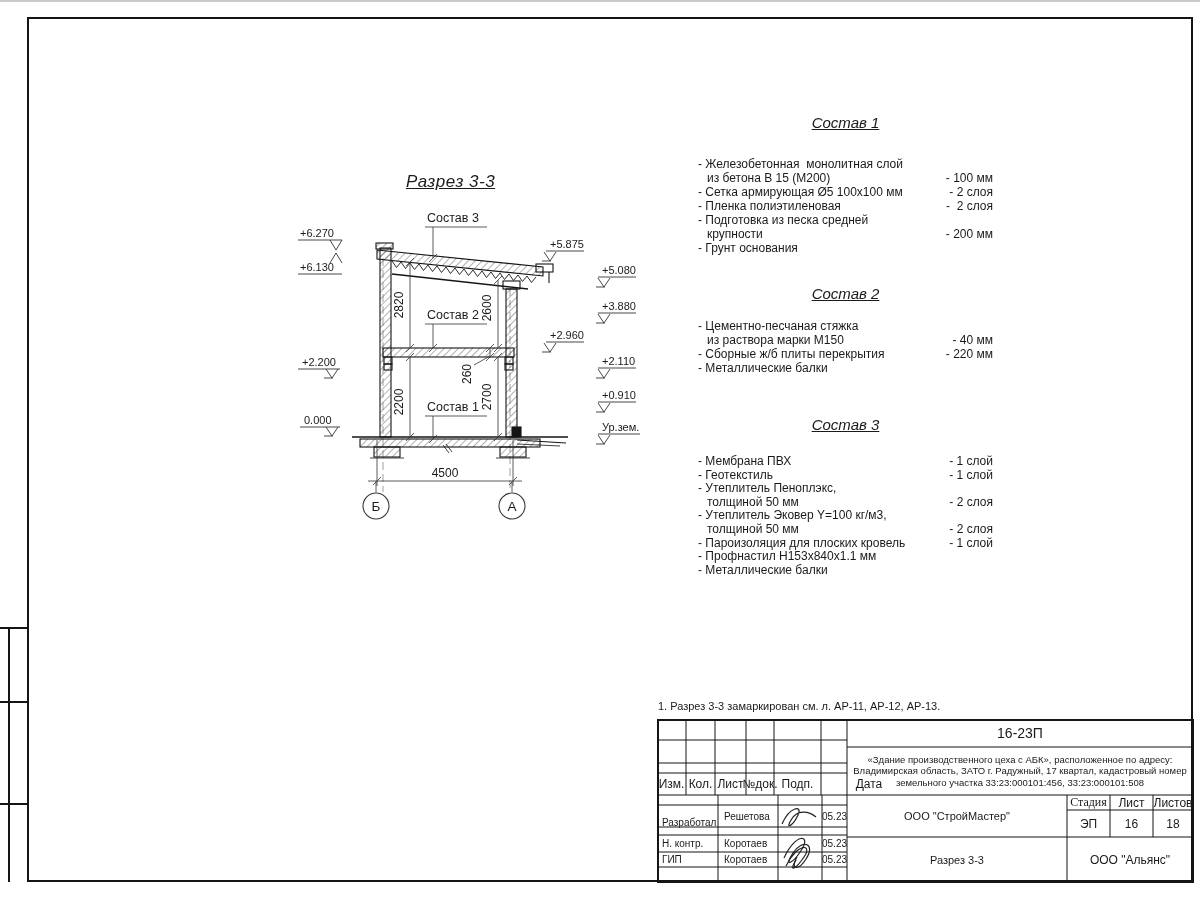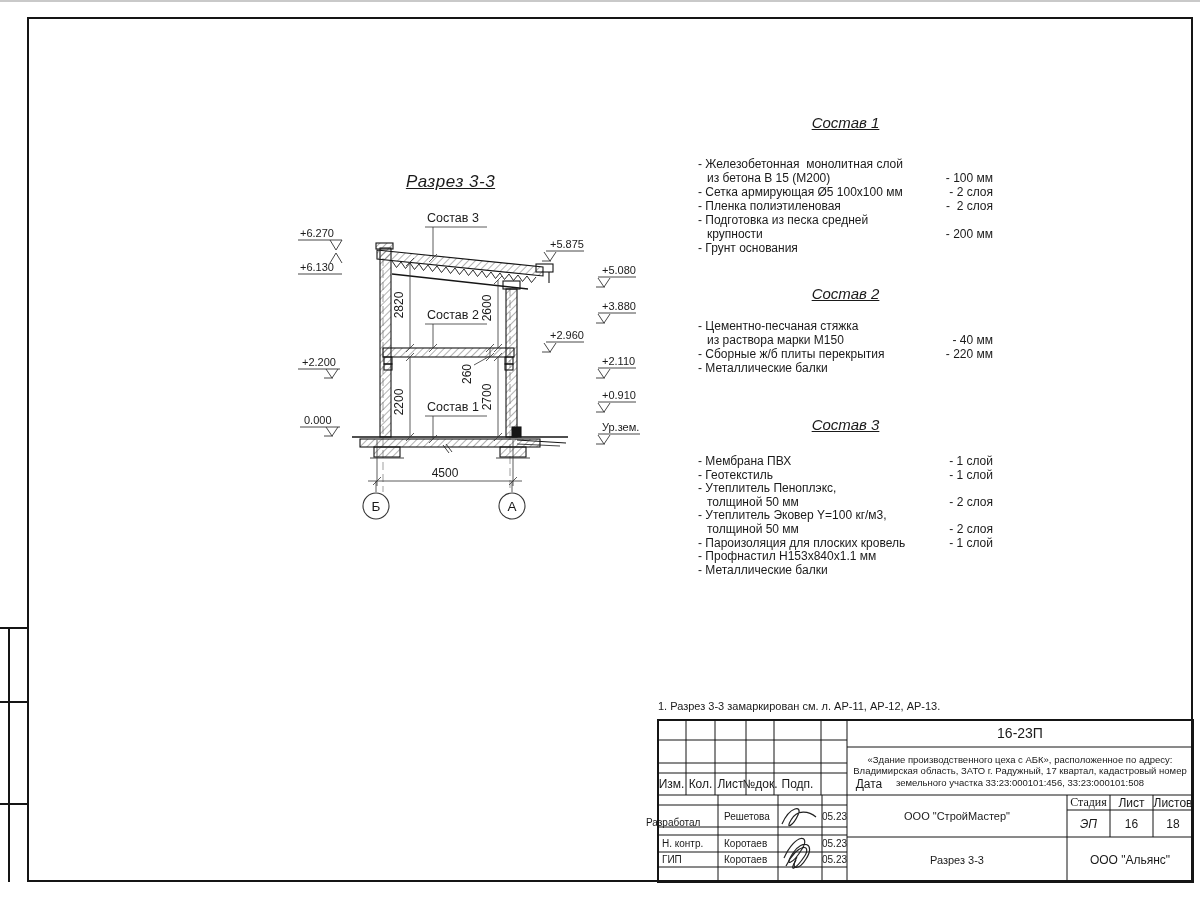--- a/index.html
+++ b/index.html
@@ -300,21 +300,21 @@
   </g>
 </svg>
 
 <div class="abs cell f12" style="left:657px;top:773px;width:29px;height:22px;">Изм.</div>
 <div class="abs cell f12" style="left:686px;top:773px;width:29px;height:22px;">Кол.</div>
 <div class="abs cell f12" style="left:715px;top:773px;width:31px;height:22px;">Лист</div>
 <div class="abs cell f9" style="left:746px;top:773px;width:28px;height:22px;">№док.</div>
 <div class="abs cell f12" style="left:774px;top:773px;width:47px;height:22px;">Подп.</div>
 <div class="abs cell f12" style="left:821px;top:773px;width:26px;height:22px;padding-left:48px;">Дата</div>
 
-<div class="abs cell left f10" style="left:643px;top:805px;width:59px;height:34px;">Разработал</div>
+<div class="abs cell left f10" style="left:659px;top:805px;width:59px;height:34px;">Разработал</div>
 <div class="abs cell left f10" style="left:721px;top:805px;width:56px;height:22px;">Решетова</div>
 <div class="abs cell f10" style="left:822px;top:805px;width:25px;height:22px;">05.23</div>
 
 <div class="abs cell left f10" style="left:659px;top:835px;width:59px;height:17px;">Н. контр.</div>
 <div class="abs cell left f10" style="left:721px;top:835px;width:56px;height:17px;">Коротаев</div>
 <div class="abs cell f10" style="left:822px;top:835px;width:25px;height:17px;">05.23</div>
 
 <div class="abs cell left f10" style="left:659px;top:852px;width:59px;height:15px;">ГИП</div>
 <div class="abs cell left f10" style="left:721px;top:852px;width:56px;height:15px;">Коротаев</div>
 <div class="abs cell f10" style="left:822px;top:852px;width:25px;height:15px;">05.23</div>
@@ -327,17 +327,17 @@
   </g>
 </svg>
 
 <div class="abs cell" style="left:847px;top:719px;width:346px;height:28px;font-size:14px;">16-23П</div>
 <div class="abs cell desc" style="left:852px;top:747px;width:336px;height:48px;">«Здание производственного цеха с АБК», расположенное по адресу: Владимирская область, ЗАТО г. Радужный, 17 квартал, кадастровый номер земельного участка 33:23:000101:456, 33:23:000101:508</div>
 
 <div class="abs cell f11" style="left:847px;top:795px;width:220px;height:42px;">ООО "СтройМастер"</div>
 <div class="abs cell f12" style="left:1067px;top:795px;width:43px;height:15px;font-family:Liberation Serif, serif;">Стадия</div>
 <div class="abs cell f12" style="left:1110px;top:795px;width:43px;height:15px;">Лист</div>
 <div class="abs cell f12" style="left:1153px;top:795px;width:40px;height:15px;">Листов</div>
-<div class="abs cell f12" style="left:1067px;top:810px;width:43px;height:27px;font-style:italic;">ЭП</div>
+<div class="abs cell f12" style="left:1067px;top:810px;width:43px;height:27px;">ЭП</div>
 <div class="abs cell f12" style="left:1110px;top:810px;width:43px;height:27px;">16</div>
 <div class="abs cell f12" style="left:1153px;top:810px;width:40px;height:27px;">18</div>
 <div class="abs cell f11" style="left:847px;top:837px;width:220px;height:45px;">Разрез 3-3</div>
 <div class="abs cell f12" style="left:1067px;top:837px;width:126px;height:45px;">ООО "Альянс"</div>
 
 </body></html>

